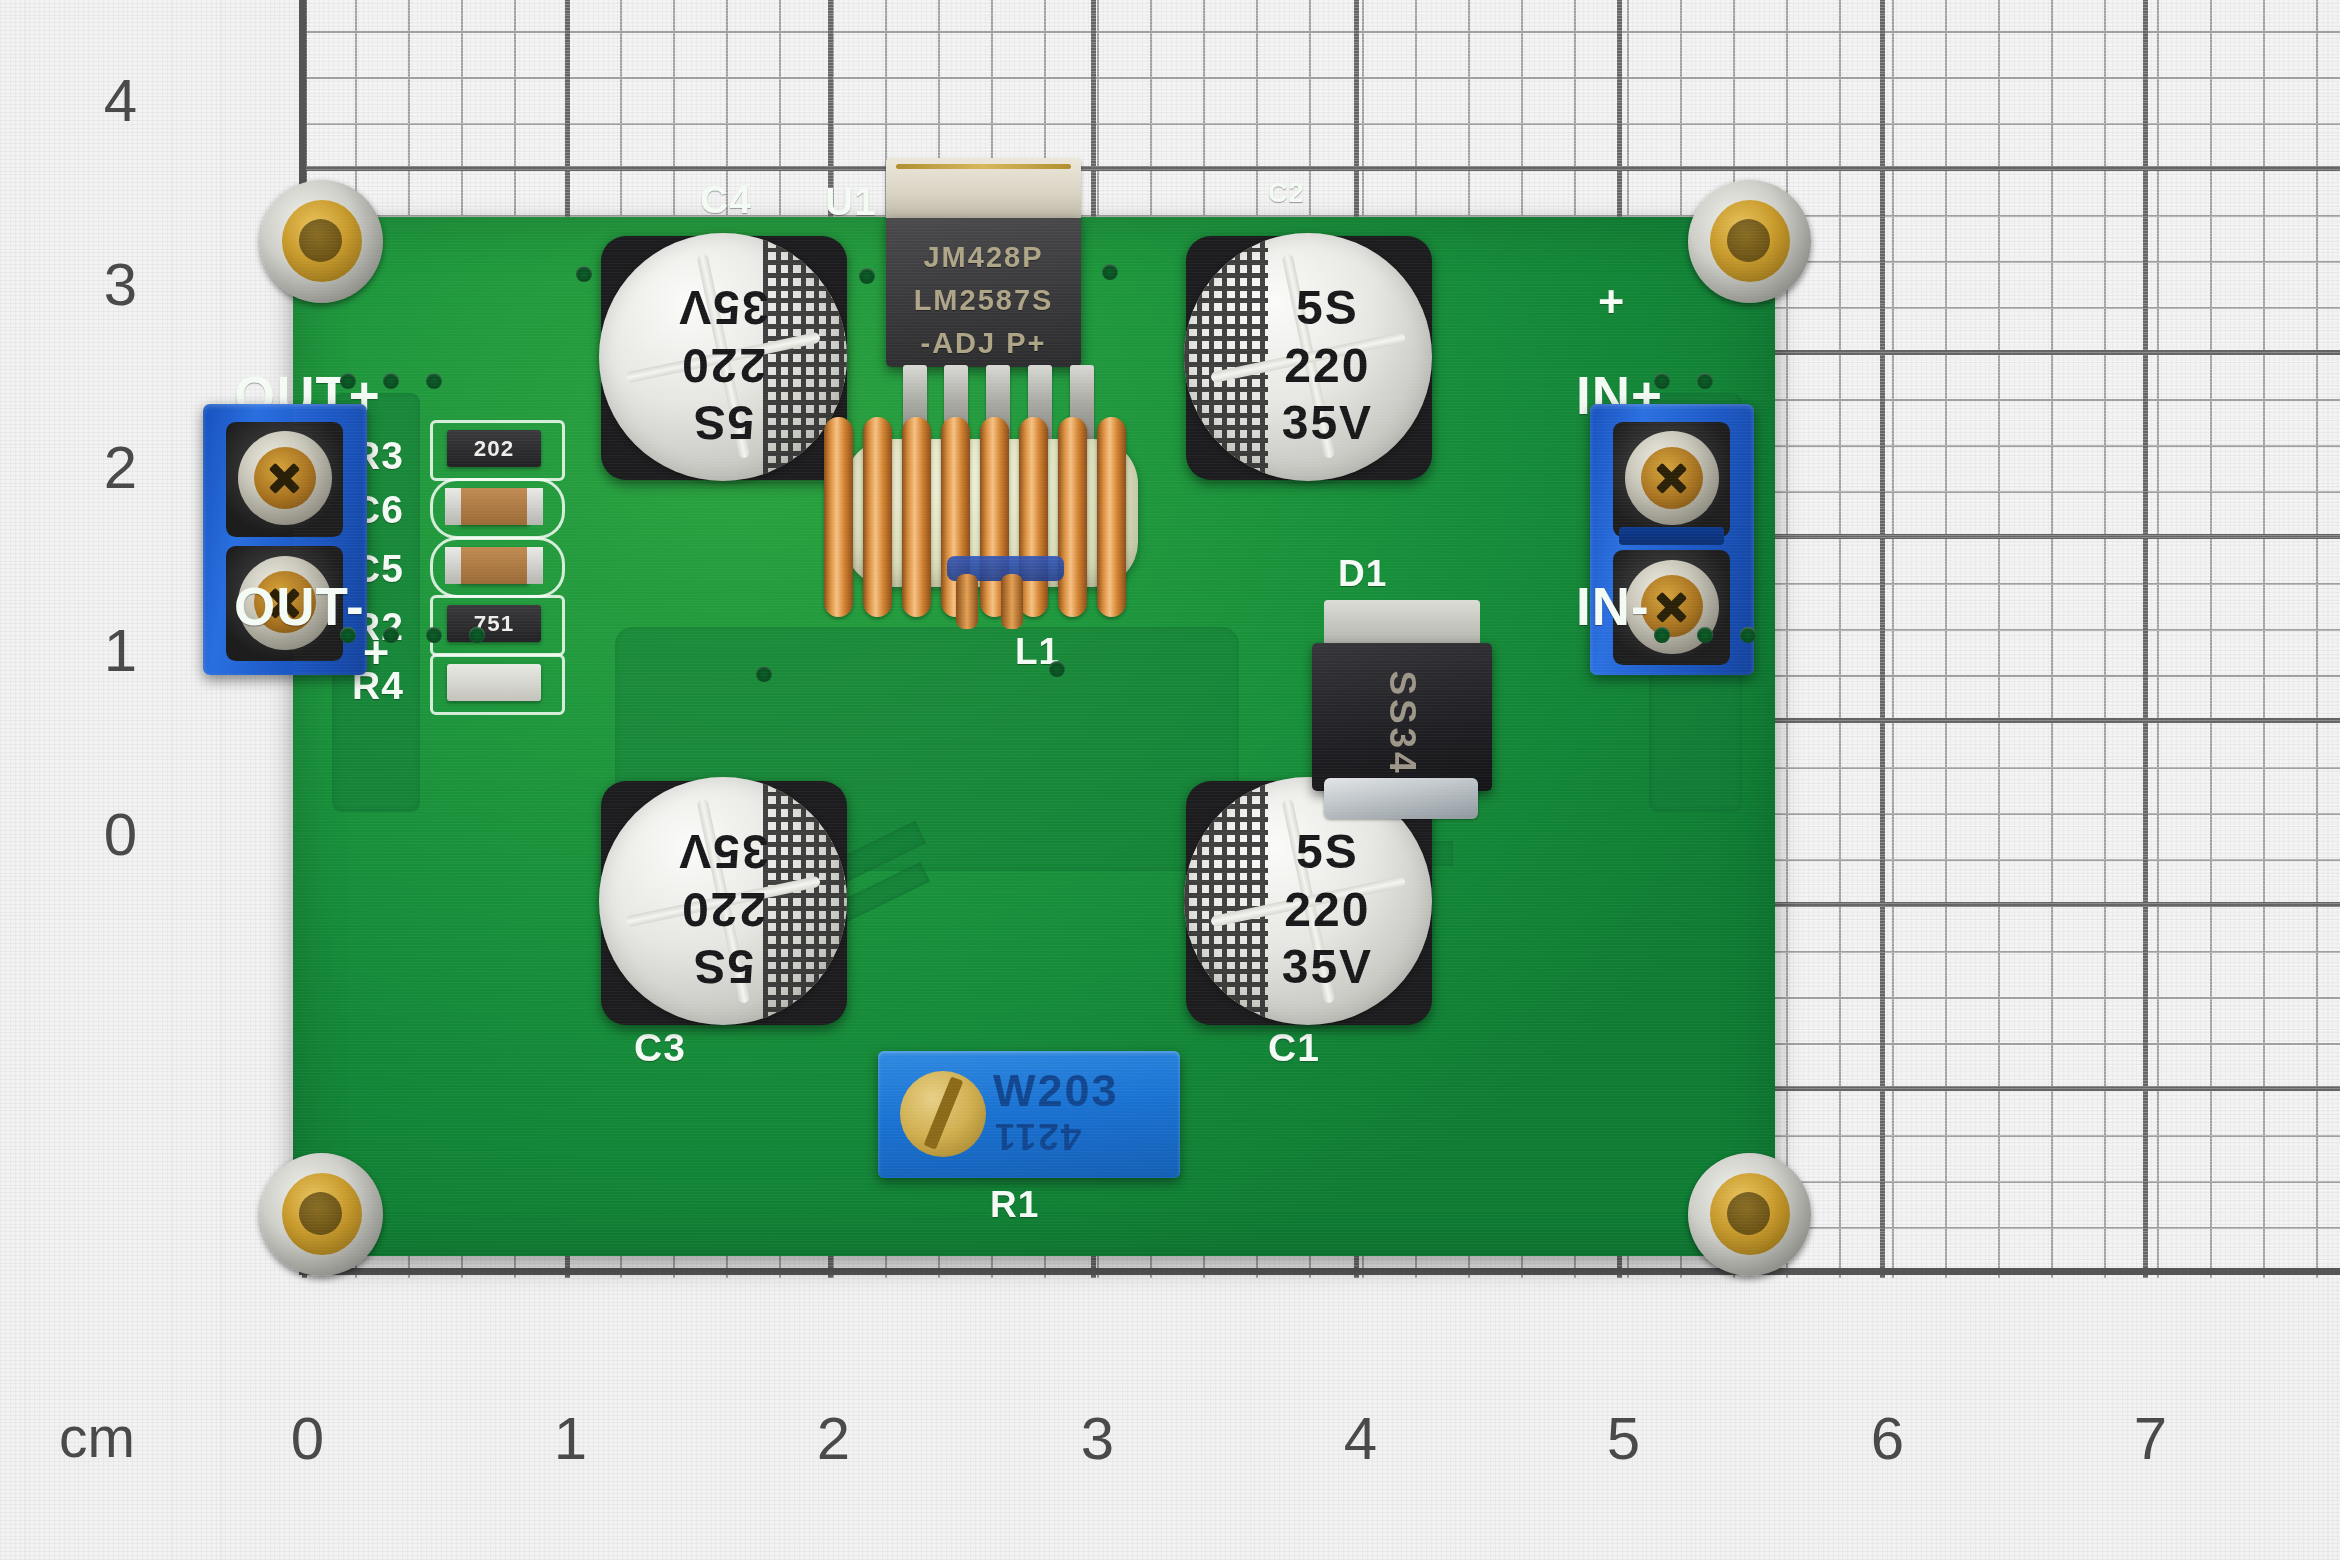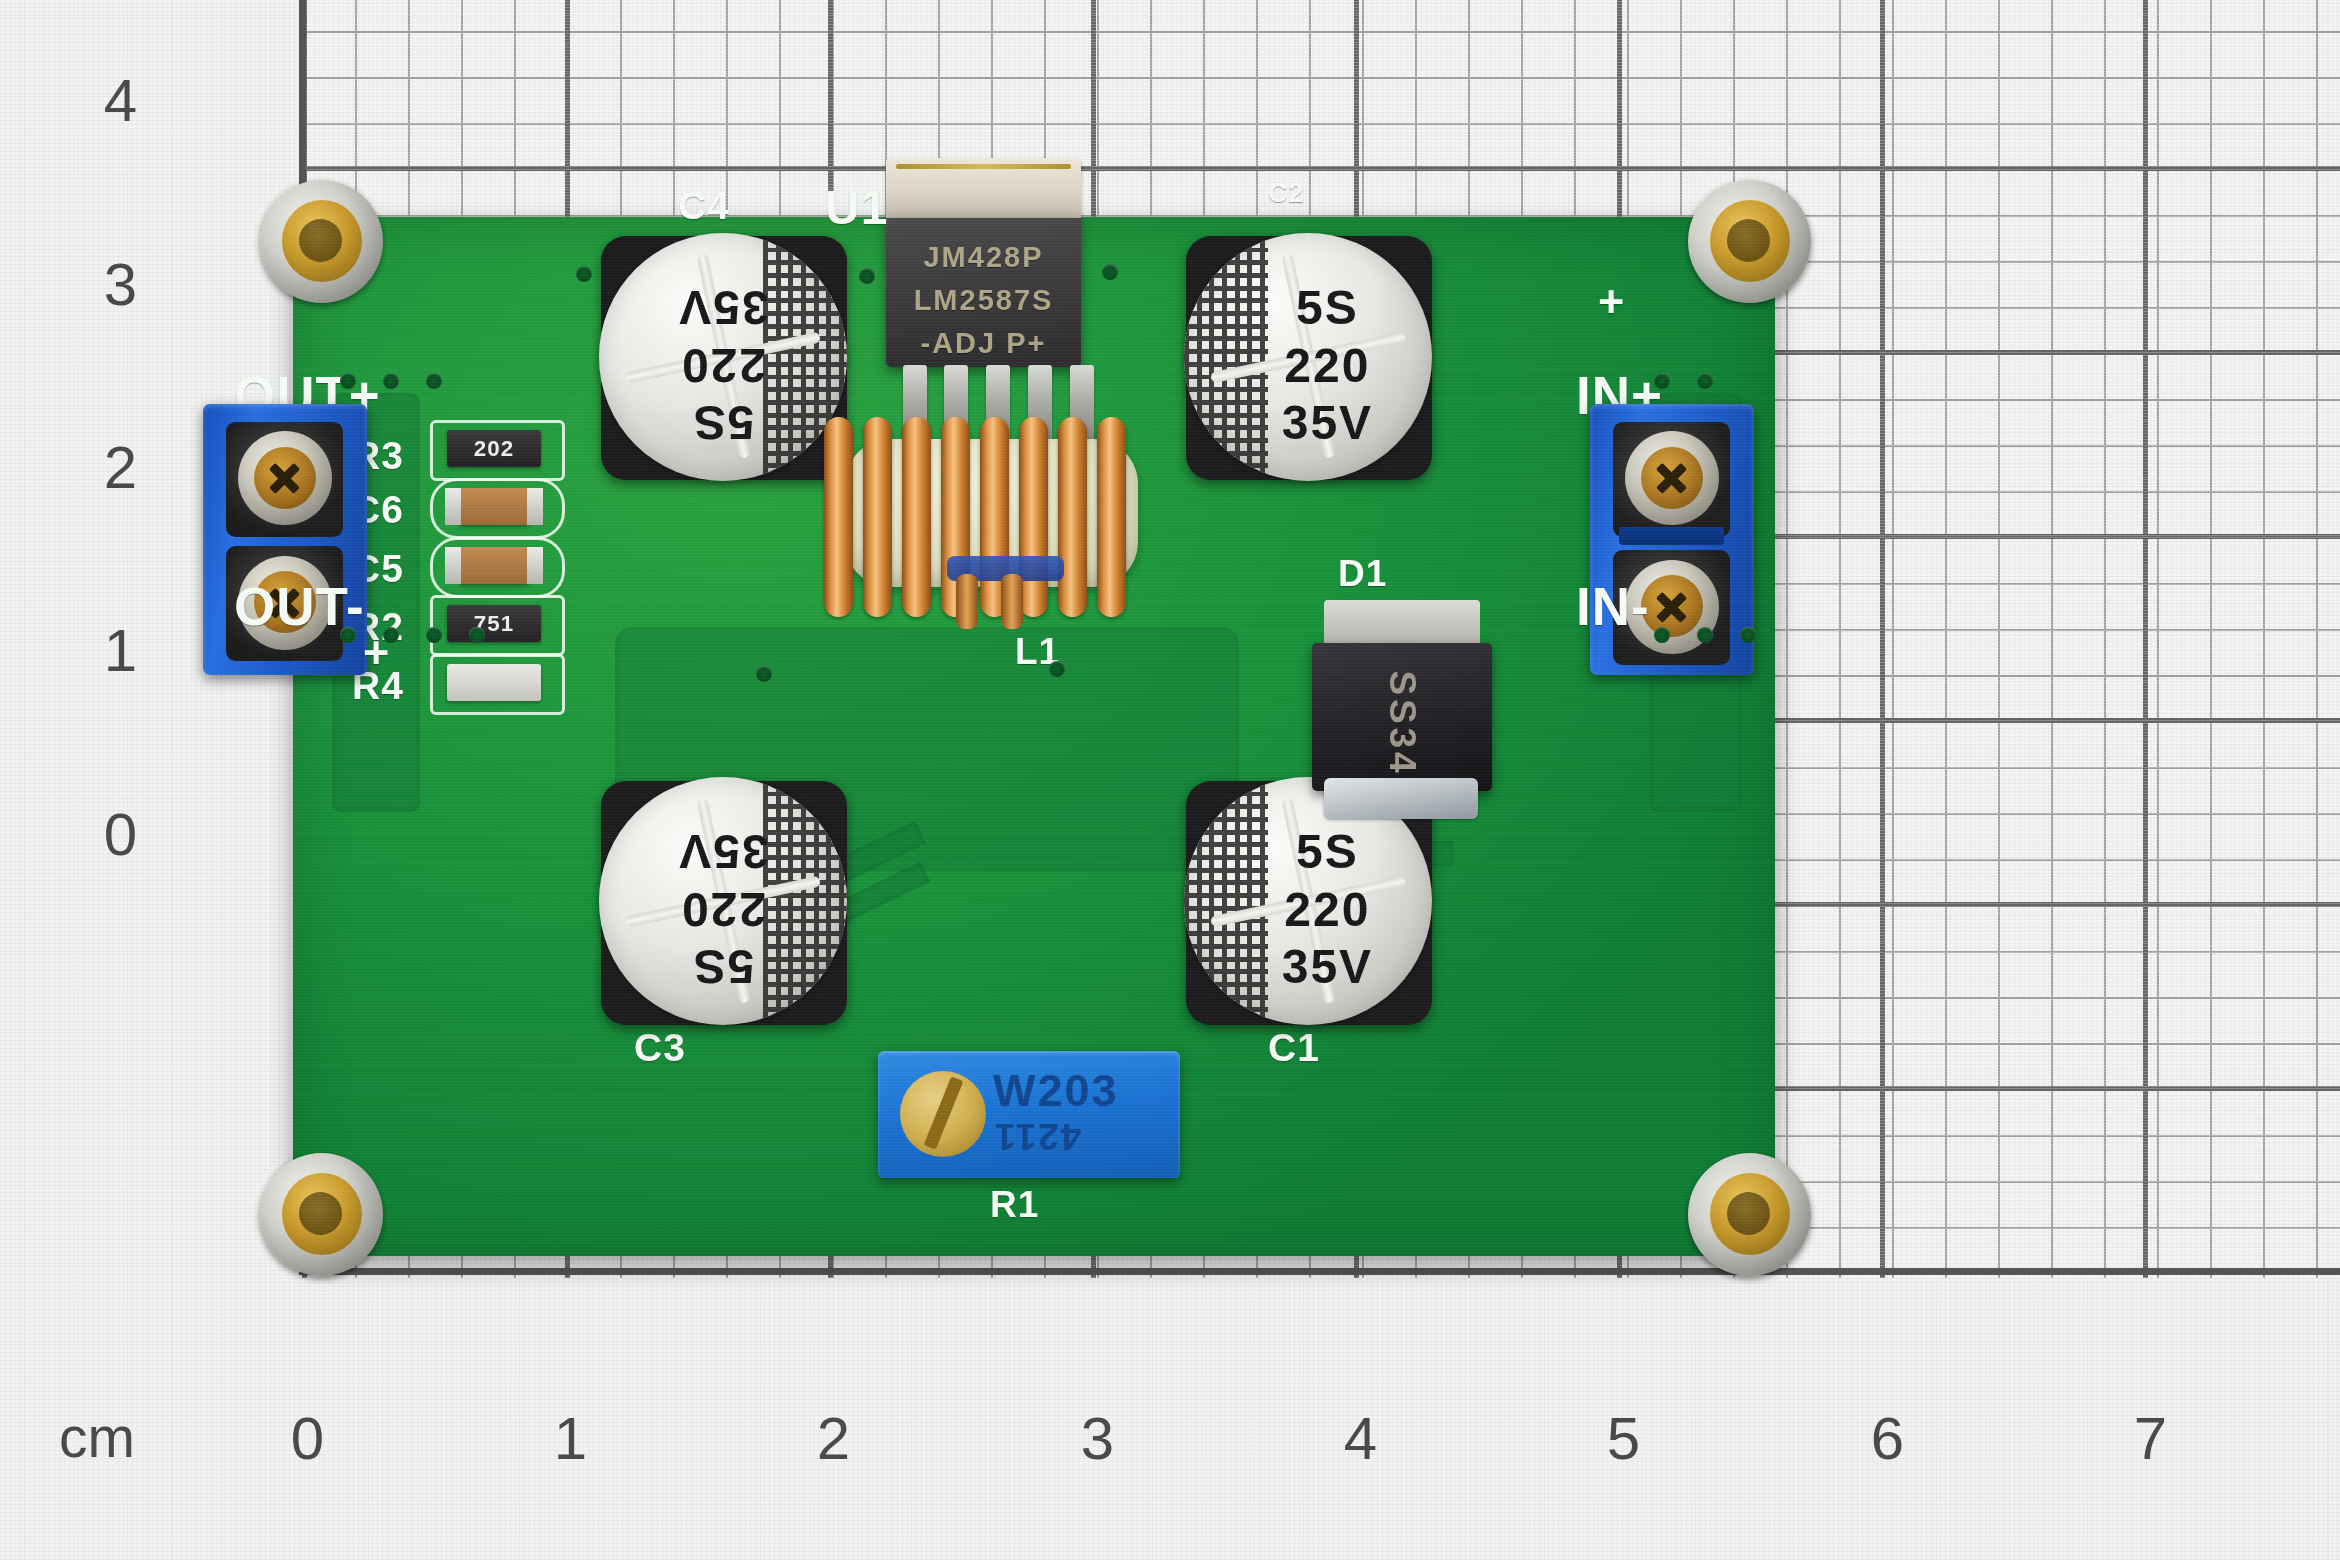--- a/index.html
+++ b/index.html
@@ -224,23 +224,23 @@
         <div class="ln" style="top:23.4px">JM428P</div>
         <div class="ln" style="top:66px">LM2587S</div>
         <div class="ln" style="top:109px">-ADJ P+</div>
       </div>
     </div>
     <div class="pin" style="left:610px;top:148px;"></div>
     <div class="pin" style="left:651px;top:148px;"></div>
     <div class="pin" style="left:693px;top:148px;"></div>
     <div class="pin" style="left:735px;top:148px;"></div>
     <div class="pin" style="left:777px;top:148px;"></div>
-    <div class="silk" style="left:532px;top:-37px;font-size:48px;">U1</div>
-
-    <div class="silk" style="left:385px;top:-39px;font-size:39px;margin-top:6px;">C4</div>
+    <div class="silk" style="left:532px;top:-37px;font-size:39px;">U1</div>
+
+    <div class="silk" style="left:407px;top:-39px;font-size:39px;">C4</div>
     <div class="ecap" style="left:302px;top:11.7px;">
       <div class="base"></div>
       <div class="can">
         <div class="mesh"></div>
         <div class="vent"></div>
         <div class="vent2"></div>
         <div class="txt" style="top:47px;transform:rotate(180deg);">35V</div>
         <div class="txt" style="top:105px;transform:rotate(180deg);">220</div>
         <div class="txt" style="top:162px;transform:rotate(180deg);">5S</div>
       </div>

